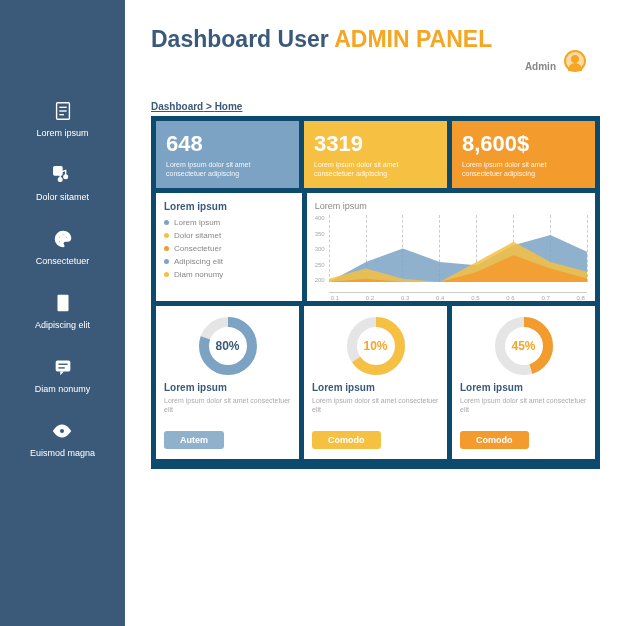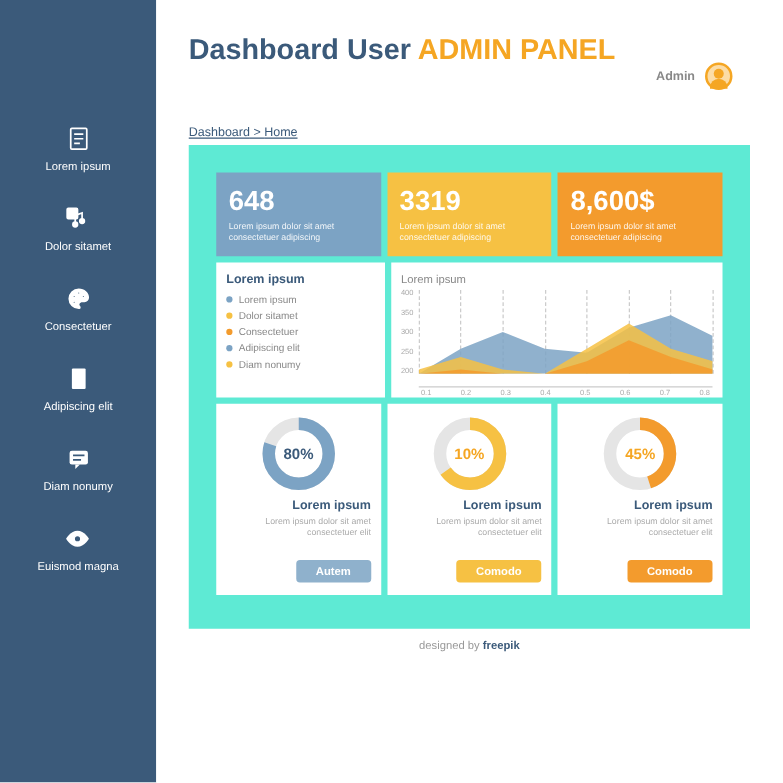--- a/index.html
+++ b/index.html
@@ -5,27 +5,27 @@
 *{margin:0;padding:0;box-sizing:border-box;font-family:Arial,Helvetica,sans-serif}
 body{width:626px;height:626px;background:#fff;display:flex;overflow:hidden}
 .sidebar{width:125px;background:#3b5a7a;height:626px;padding-top:100px;display:flex;flex-direction:column;align-items:center;gap:26px}
 .sidebar-item{display:flex;flex-direction:column;align-items:center;gap:6px;cursor:pointer}
 .sidebar-item .icon{color:#fff;font-size:22px}
 .sidebar-item span{color:#fff;font-size:9px;text-align:center}
 .main{flex:1;padding:26px 26px 10px 26px;background:#fff;position:relative}
 .title{font-size:23px;font-weight:800}
 .title .blue{color:#3b5a7a}
 .title .orange{color:#f5a623}
-.userbar{position:absolute;top:50px;right:40px;display:flex;align-items:center;gap:8px}
+.userbar{position:absolute;top:50px;right:40px;display:flex;align-items:flex-end;gap:8px}
 .userbar .name{font-size:10px;font-weight:700;color:#888}
 .avatar{width:22px;height:22px;border-radius:50%;border:2px solid #f5a623;background:#fcdca5;position:relative}
 .avatar::before{content:"";position:absolute;width:8px;height:8px;background:#f5a623;border-radius:50%;top:3px;left:5px}
 .avatar::after{content:"";position:absolute;width:14px;height:8px;background:#f5a623;border-radius:7px 7px 0 0;bottom:-1px;left:2px}
-.breadcrumb{margin-top:48px;font-size:10px;color:#3b5a7a;font-weight:400;text-decoration:underline}
-.content{background:#5eead4;padding:22px;margin-top:4px}
+.breadcrumb{margin-top:48px;font-size:10px;color:#3b5a7a;font-weight:700;text-decoration:underline}
+.content{background:#0c4a6e;padding:5px;margin-top:4px}
 .row{display:flex;gap:5px;margin-bottom:5px}
 .card{background:#fff;padding:8px;flex:1}
 .stat{color:#fff;padding:10px}
 .stat .num{font-size:22px;font-weight:700}
 .stat .txt{font-size:7px;line-height:1.3;opacity:.9;margin-top:3px}
 .stat.blue{background:#7ca3c4}
 .stat.yellow{background:#f6c143}
 .stat.orange{background:#f39b2d}
 .list-card .ttl{font-size:10px;font-weight:700;color:#3b5a7a;margin-bottom:6px}
 .list-card ul{list-style:none}
@@ -35,21 +35,21 @@
 .dot.yellow{background:#f6c143}
 .dot.orange{background:#f39b2d}
 .chart{flex:2.1}
 .chart .ttl{font-size:9px;color:#888;margin-bottom:4px}
 .chart-body{display:flex;height:78px}
 .ylabels{display:flex;flex-direction:column;justify-content:space-between;font-size:6px;color:#aaa;padding-right:4px;padding-bottom:10px}
 .plot{flex:1;position:relative;border-bottom:1px solid #ccc}
 .plot svg{position:absolute;inset:0;width:100%;height:calc(100% - 10px)}
 .xlabels{position:absolute;bottom:-9px;left:0;right:0;display:flex;justify-content:space-between;font-size:6px;color:#aaa;padding:0 2px}
 .grid-v{position:absolute;top:0;bottom:10px;width:0;border-left:1px dashed #ccc}
-.donut-card{text-align:right;padding:10px 8px}
+.donut-card{text-align:left;padding:10px 8px}
 .donut-wrap{position:relative;width:60px;height:60px;margin:0 auto}
 .donut-wrap svg{transform:rotate(-90deg)}
 .donut-pct{position:absolute;inset:0;display:flex;align-items:center;justify-content:center;font-size:12px;font-weight:800}
 .donut-card .ttl{font-size:10px;font-weight:700;color:#3b5a7a;margin-top:6px}
 .donut-card .txt{font-size:7px;color:#aaa;line-height:1.3;margin-top:3px}
 .pill{display:inline-block;padding:4px 16px;border-radius:3px;color:#fff;font-size:9px;font-weight:700;margin-top:17px;cursor:pointer}
 .pill.blue{background:#8fb1cc}
 .pill.yellow{background:#f6c143}
 .pill.orange{background:#f39b2d}
 .footer{text-align:center;font-size:9px;color:#999;margin-top:8px}
@@ -220,16 +220,13 @@
               <circle cx="30" cy="30" r="24" stroke="#f39b2d" stroke-width="10" fill="none" stroke-dasharray="150.79644737231007" stroke-dashoffset="82.93804605477054"></circle>
             </svg>
       <div class="donut-pct" style="color:#f5a623">45%</div>
     </div>
     <div class="ttl">Lorem ipsum</div>
     <div class="txt">Lorem ipsum dolor sit amet consectetuer elit</div>
     <div class="pill orange">Comodo</div>
   </div>
       </div>
   </div>
-  <div class="footer">
-    <span>designed by </span><b>freepik</b>
-  </div>
 </div>
 
 </body></html>

